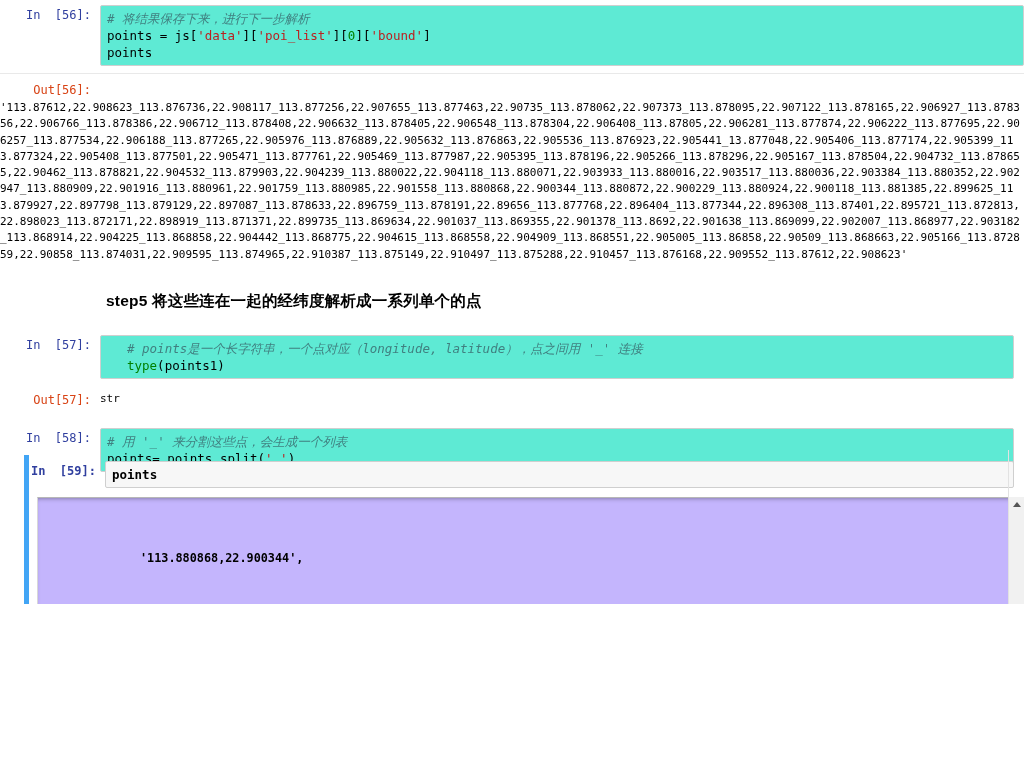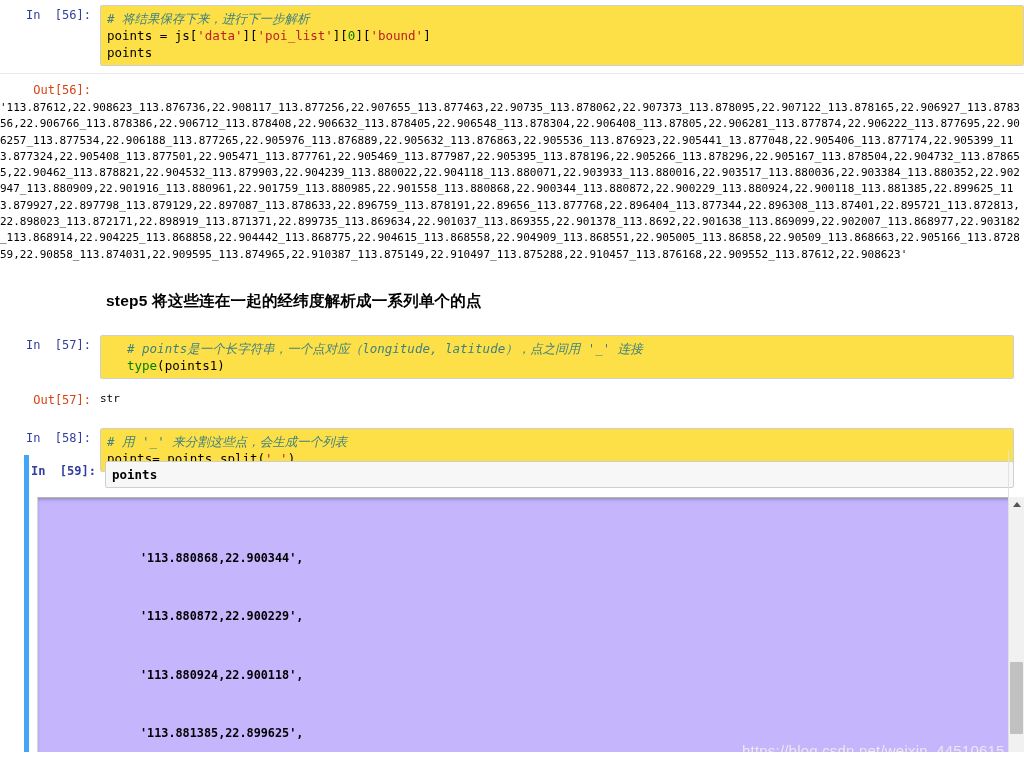--- a/index.html
+++ b/index.html
@@ -7,21 +7,21 @@
     padding: 0;
     background: #ffffff;
     width: 1024px;
     height: 768px;
     overflow: hidden;
     font-family: "Liberation Sans", sans-serif;
   }
   .page {
     position: relative;
     width: 1024px;
-    height: 752px;
+    height: 604px;
     background: #ffffff;
     overflow: hidden;
   }
 
   
   .cell {
     position: relative;
     display: flex;
     align-items: flex-start;
     padding: 5px 0 5px 0;
@@ -39,21 +39,21 @@
     color: #303F9F;
     white-space: pre;
     padding-top: 2px;
     letter-spacing: 0px;
   }
   .prompt.out {
     color: #D84315;
   }
   .input-area {
     flex: 1 1 auto;
-    background: #fde047;
+    background: #5eead4;
     border: 1px solid #cfcfcf;
     border-radius: 2px;
     padding: 4px 4px 4px 6px;
     box-sizing: border-box;
     min-height: 22px;
   }
   .code {
     font-family: "DejaVu Sans Mono", monospace;
     font-size: 12.5px;
     line-height: 17px;

